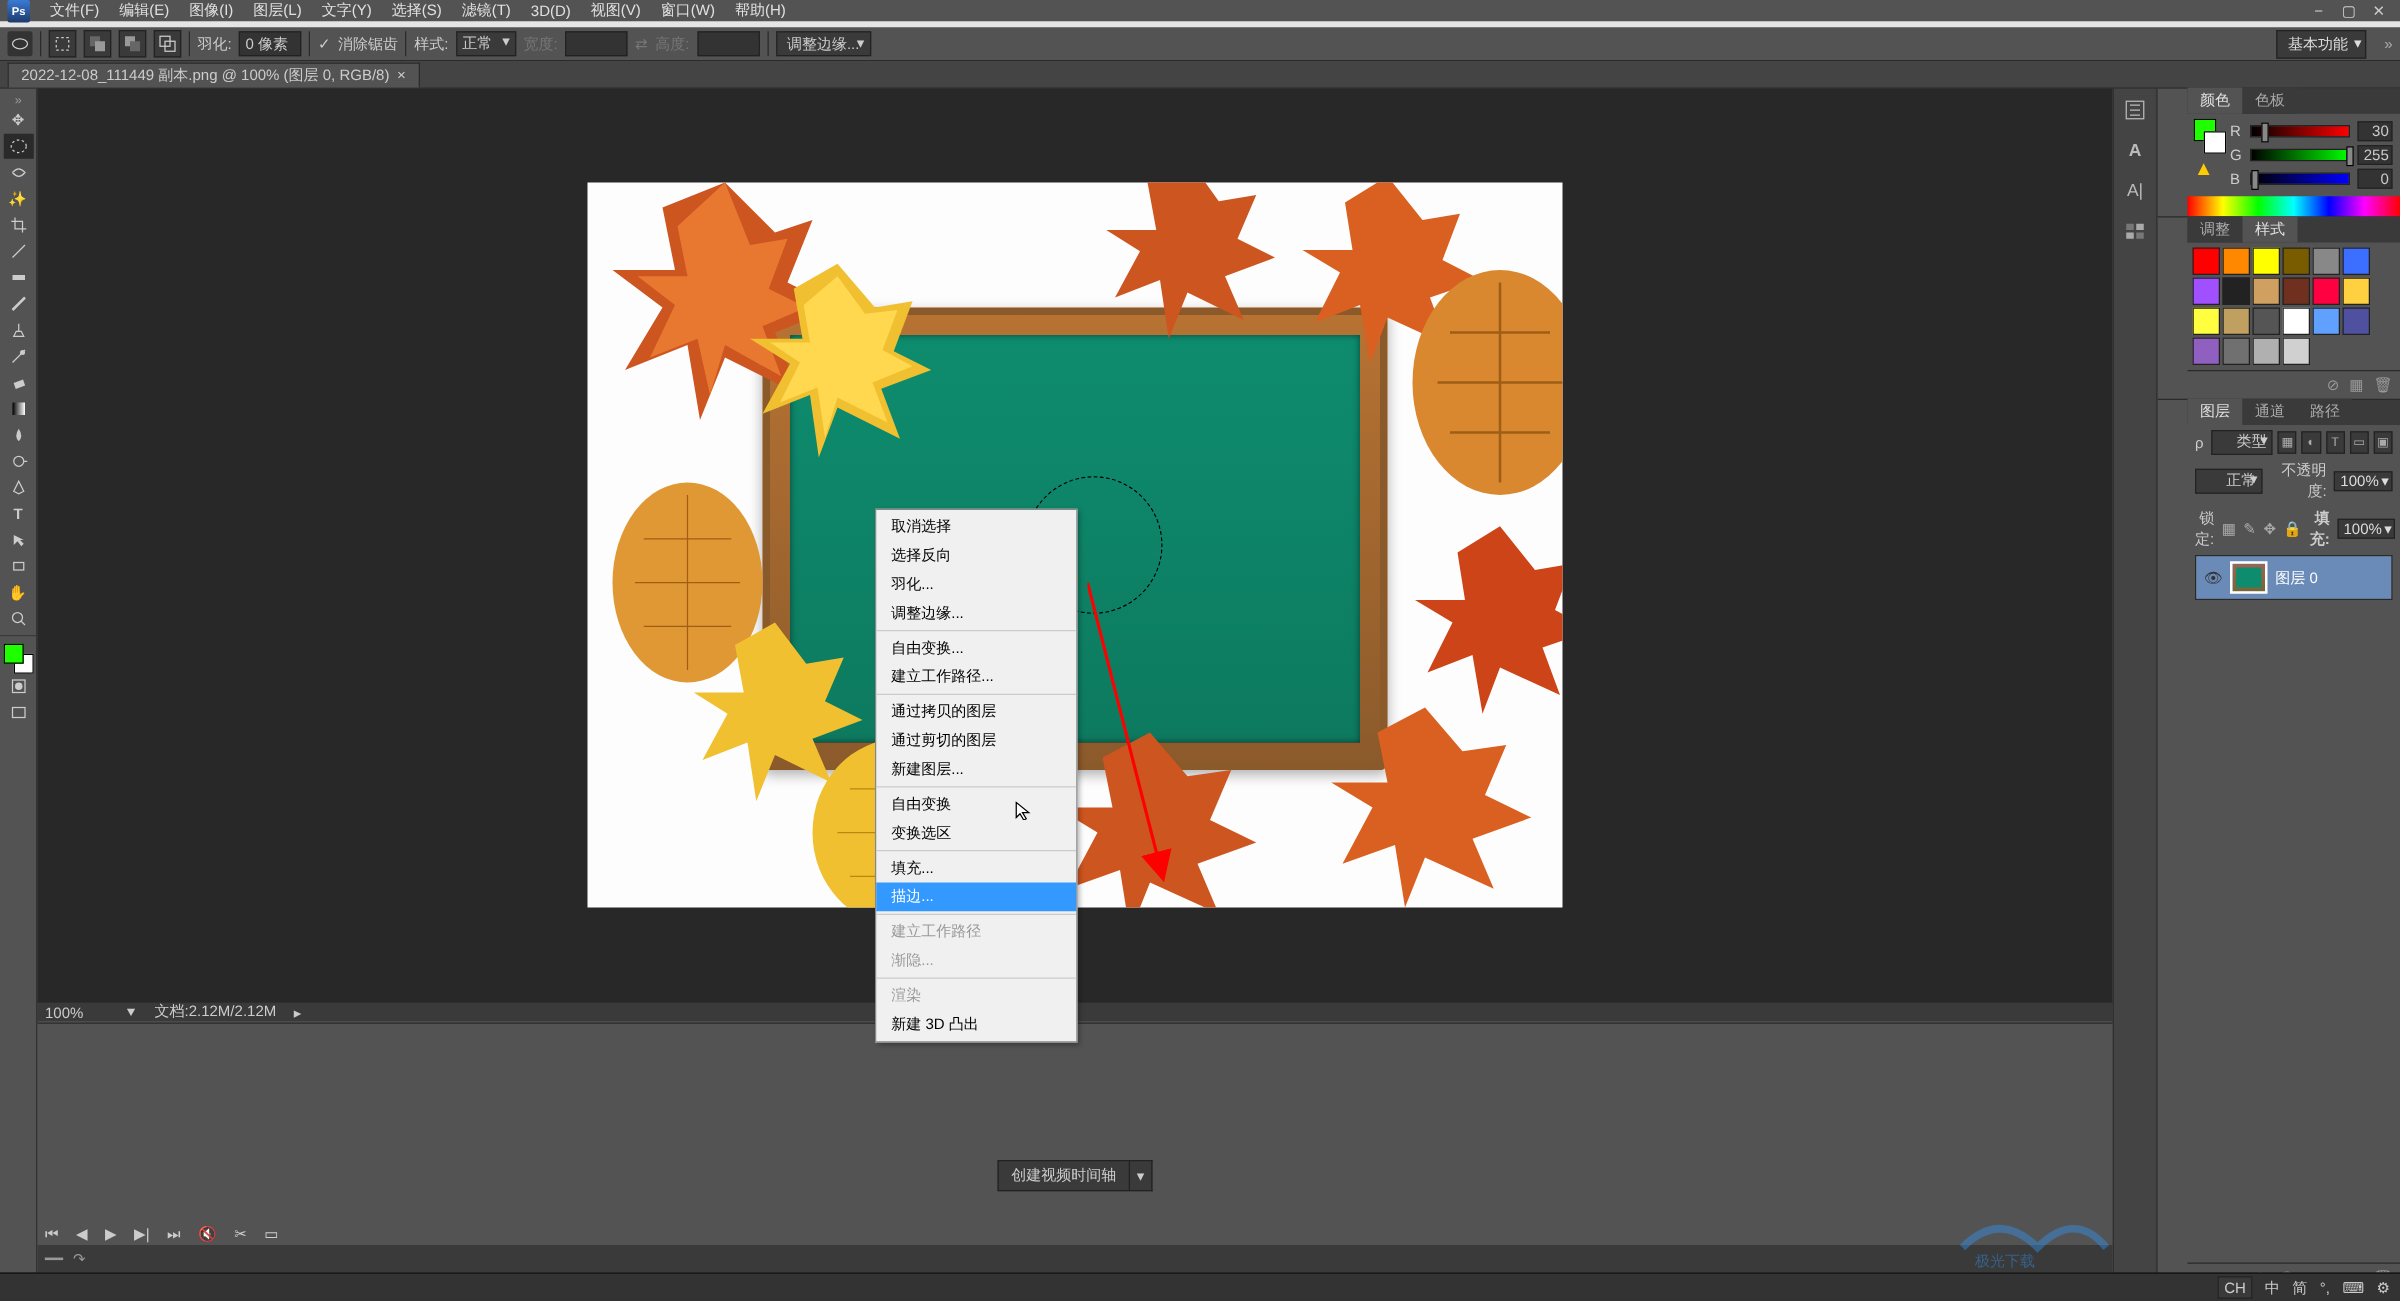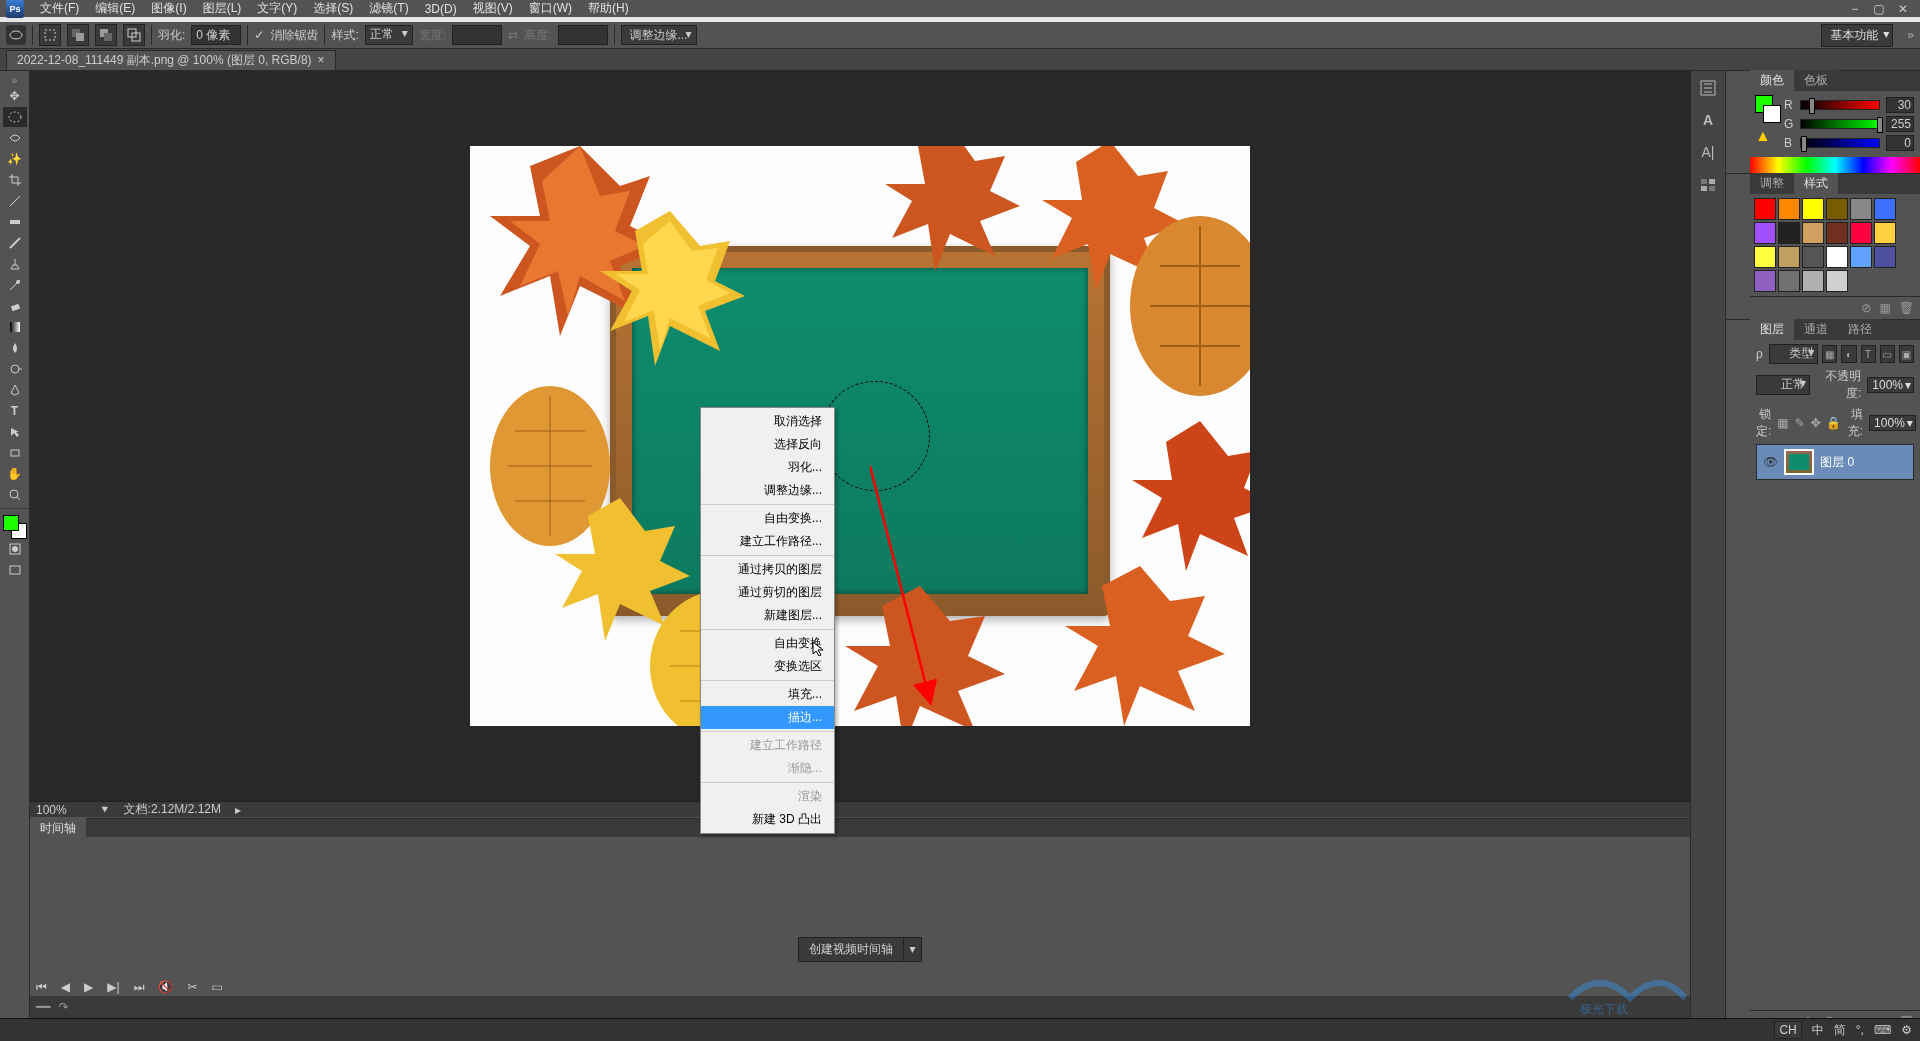--- a/index.html
+++ b/index.html
@@ -43,21 +43,21 @@
 .board-frame{position:absolute;left:140px;top:100px;width:500px;height:370px;background:linear-gradient(180deg,#b87333,#8b5a2b);border-radius:6px;box-shadow:inset 0 0 0 6px #8b5a2b, 0 4px 10px rgba(0,0,0,.3);}
 .board-inner{position:absolute;left:22px;top:22px;right:22px;bottom:22px;background:linear-gradient(180deg,#0e8c6e,#0d7a5f);box-shadow:inset 0 0 6px rgba(0,0,0,.5);}
 
 
 .sel-circle{position:absolute;width:110px;height:110px;border:1px dashed #000;border-radius:50%;left:350px;top:235px;}
 
 
 .red-arrow{position:absolute;left:400px;top:320px;width:300px;height:340px;pointer-events:none;}
 
 
-.context-menu{position:absolute;left:700px;top:407px;width:135px;background:#f0f0f0;border:1px solid #888;box-shadow:2px 2px 4px rgba(0,0,0,.3);padding:2px 0;z-index:100;text-align:right;}
+.context-menu{position:absolute;left:700px;top:407px;width:162px;background:#f0f0f0;border:1px solid #888;box-shadow:2px 2px 4px rgba(0,0,0,.3);padding:2px 0;z-index:100;}
 .cm-item{padding:3px 12px;color:#000;}
 .cm-item.disabled{color:#999;}
 .cm-item.highlight{background:#3399ff;color:#fff;}
 .cm-sep{height:1px;background:#ccc;margin:2px 0;}
 
 
 .cursor-arrow{position:absolute;left:811px;top:640px;z-index:200;color:#000;}
 
 
 .toolbox{position:absolute;left:0;top:71px;bottom:0;width:30px;background:#535353;border-right:1px solid #2a2a2a;display:flex;flex-direction:column;align-items:center;padding-top:4px;gap:0;}
@@ -554,21 +554,21 @@
         <div class="layer-sel" style="width:60px;">正常</div>
         <span class="layer-lab" style="margin-left:auto;">不透明度:</span>
         <div class="layer-val">100%</div>
       </div>
       <div class="layer-row">
         <span class="layer-lab">锁定:</span>
         <span style="color:#aaa;">▦</span>
         <span style="color:#aaa;">✎</span>
         <span style="color:#aaa;">✥</span>
         <span style="color:#aaa;">🔒</span>
-        <span class="layer-lab" style="margin-left:auto;">填充:</span>
+        <span class="layer-lab" style="margin-left:auto;font-weight:bold;">填充:</span>
         <div class="layer-val">100%</div>
       </div>
       <div class="layer-list">
         <div class="layer-item">
           <span class="layer-eye">👁</span>
           <div class="layer-thumb"></div>
           <span class="layer-name">图层 0</span>
         </div>
       </div>
     </div>
@@ -586,23 +586,20 @@
 </div>
 
 <div class="doc-status">
   <span class="zoom-val">100%</span>
   <span>⯆</span>
   <span>文档:2.12M/2.12M</span>
   <span>▸</span>
 </div>
 
 <div class="timeline">
-  <div class="tl-tab">
-      <span>时间轴</span>
-    </div>
   <div class="tl-body">
     <div class="tl-controls">
       <span class="tl-btn">⏮</span>
       <span class="tl-btn">◀</span>
       <span class="tl-btn">▶</span>
       <span class="tl-btn">▶|</span>
       <span class="tl-btn">⏭</span>
       <span class="tl-btn">🔇</span>
       <span class="tl-btn">✂</span>
       <span class="tl-btn">▭</span>

